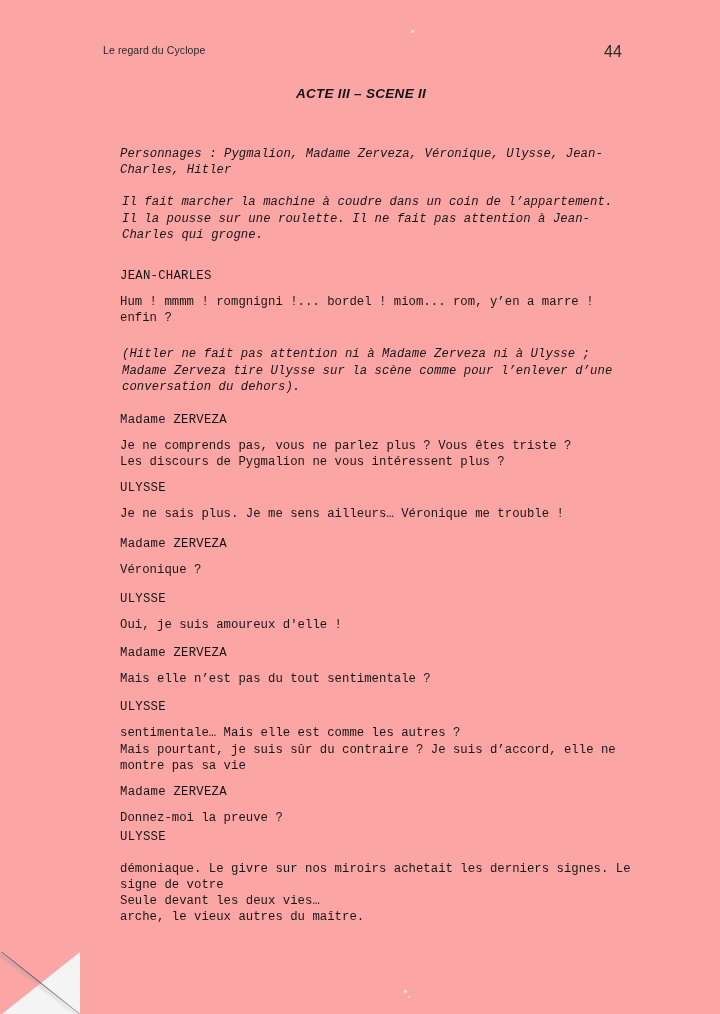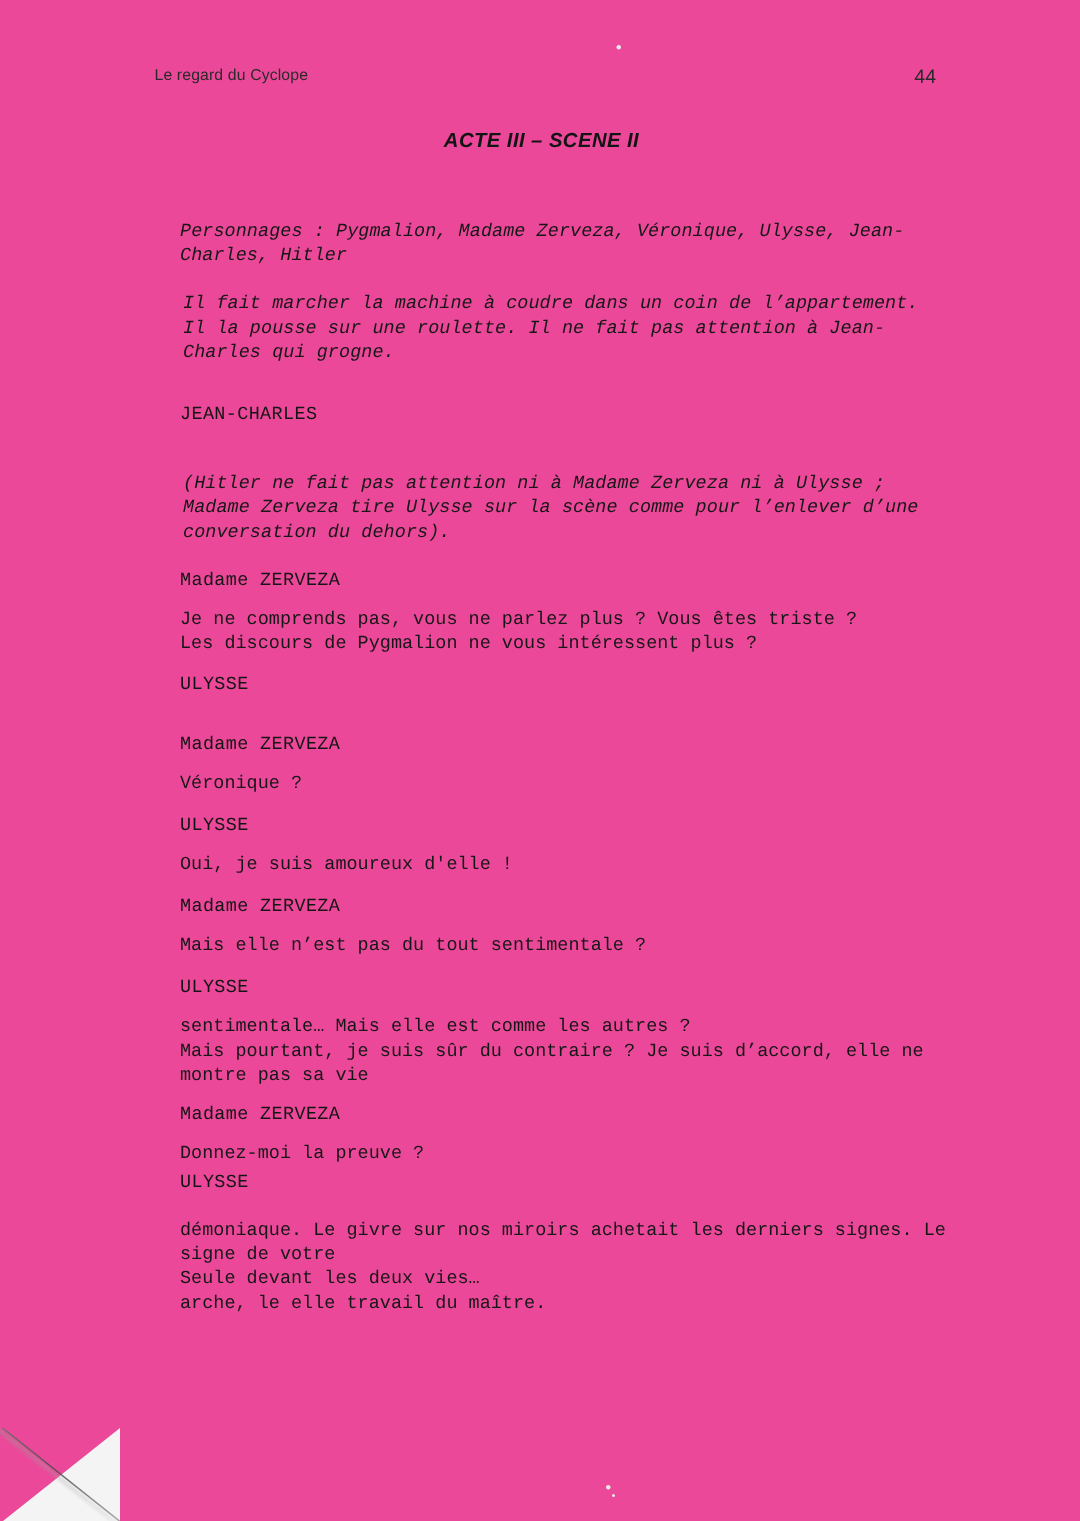--- a/index.html
+++ b/index.html
@@ -13,40 +13,40 @@
     position: relative;
     overflow: hidden;
     font-family: "Liberation Sans", sans-serif;
     color: #1b1b1b;
     -webkit-font-smoothing: antialiased;
   }
 
   .page {
     position: absolute;
     inset: 0;
-    background: #ec4899;
+    background: #fca5a5;
   }
 
   
   .running-head {
     position: absolute;
     top: 44px;
     left: 103px;
     font-size: 10.5px;
     letter-spacing: 0.1px;
     color: #2a2a2a;
     white-space: nowrap;
   }
   .folio {
     position: absolute;
     top: 43px;
     left: 604px;
     width: 20px;
-    text-align: right;
-    font-size: 13px;
+    text-align: left;
+    font-size: 16px;
     color: #2a2a2a;
   }
 
   
   .scene-title {
     position: absolute;
     top: 86px;
     left: 0;
     width: 722px;
     text-align: center;
@@ -174,33 +174,35 @@
 
   <div class="column">
 
     <p class="cast">Personnages : Pygmalion, Madame Zerveza, Véronique, Ulysse, Jean-Charles, Hitler</p>
 
     <p class="stage">Il fait marcher la machine à coudre dans un coin de l’appartement. Il la pousse sur une roulette. Il ne fait pas attention à Jean-Charles qui grogne.</p>
 
     <div class="sp-22"></div>
     <p class="speaker">JEAN-CHARLES</p>
     <div class="sp-10"></div>
+    <p class="line">Hum ! mmmm ! romgnigni !... bordel ! miom... rom, y’en a marre ! enfin ?</p>
 
     <div class="sp-18"></div>
     <p class="stage">(Hitler ne fait pas attention ni à Madame Zerveza ni à Ulysse ; Madame Zerveza tire Ulysse sur la scène comme pour l’enlever d’une conversation du dehors).</p>
 
     <div class="sp-14"></div>
     <p class="speaker">Madame ZERVEZA</p>
     <div class="sp-10"></div>
     <p class="line">Je ne comprends pas, vous ne parlez plus ? Vous êtes triste ?</p>
     <p class="line">Les discours de Pygmalion ne vous intéressent plus ?</p>
 
     <div class="sp-10"></div>
     <p class="speaker">ULYSSE</p>
     <div class="sp-10"></div>
+    <p class="line">Je ne sais plus. Je me sens ailleurs… Véronique me trouble !</p>
 
     <div class="sp-14"></div>
     <p class="speaker">Madame ZERVEZA</p>
     <div class="sp-10"></div>
     <p class="line">Véronique ?</p>
 
     <div class="sp-12"></div>
     <p class="speaker">ULYSSE</p>
     <div class="sp-10"></div>
     <p class="line">Oui, je suis amoureux d'elle !</p>
@@ -219,21 +221,21 @@
     <div class="sp-10"></div>
     <p class="speaker">Madame ZERVEZA</p>
     <div class="sp-10"></div>
     <p class="line">Donnez-moi la preuve ?</p>
 
     <div class="sp-2"></div>
     <p class="speaker">ULYSSE</p>
     <div class="sp-16"></div>
     <p class="line">démoniaque. Le givre sur nos miroirs achetait les derniers signes. Le signe de votre</p>
     <p class="line">Seule devant les deux vies…</p>
-    <p class="line">arche, le elle travail du maître.</p>
+    <p class="line">arche, le vieux autres du maître.</p>
 
   </div>
 
   <div class="dogear">
     <div class="tri"></div>
     <div class="edge2"></div>
     <div class="edge"></div>
   </div>
 
   <div class="speck" style="left:411px; top:30px; width:3px; height:3px;"></div>

